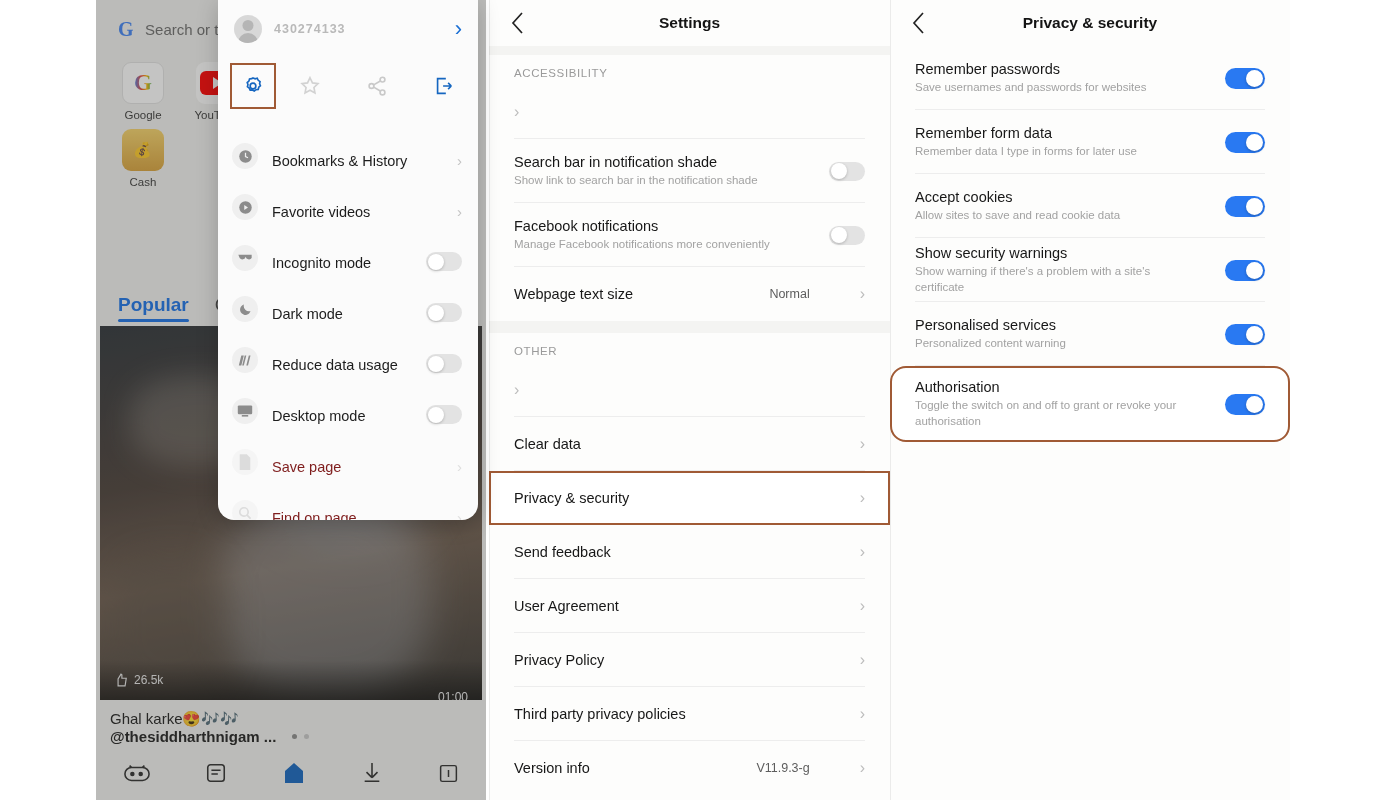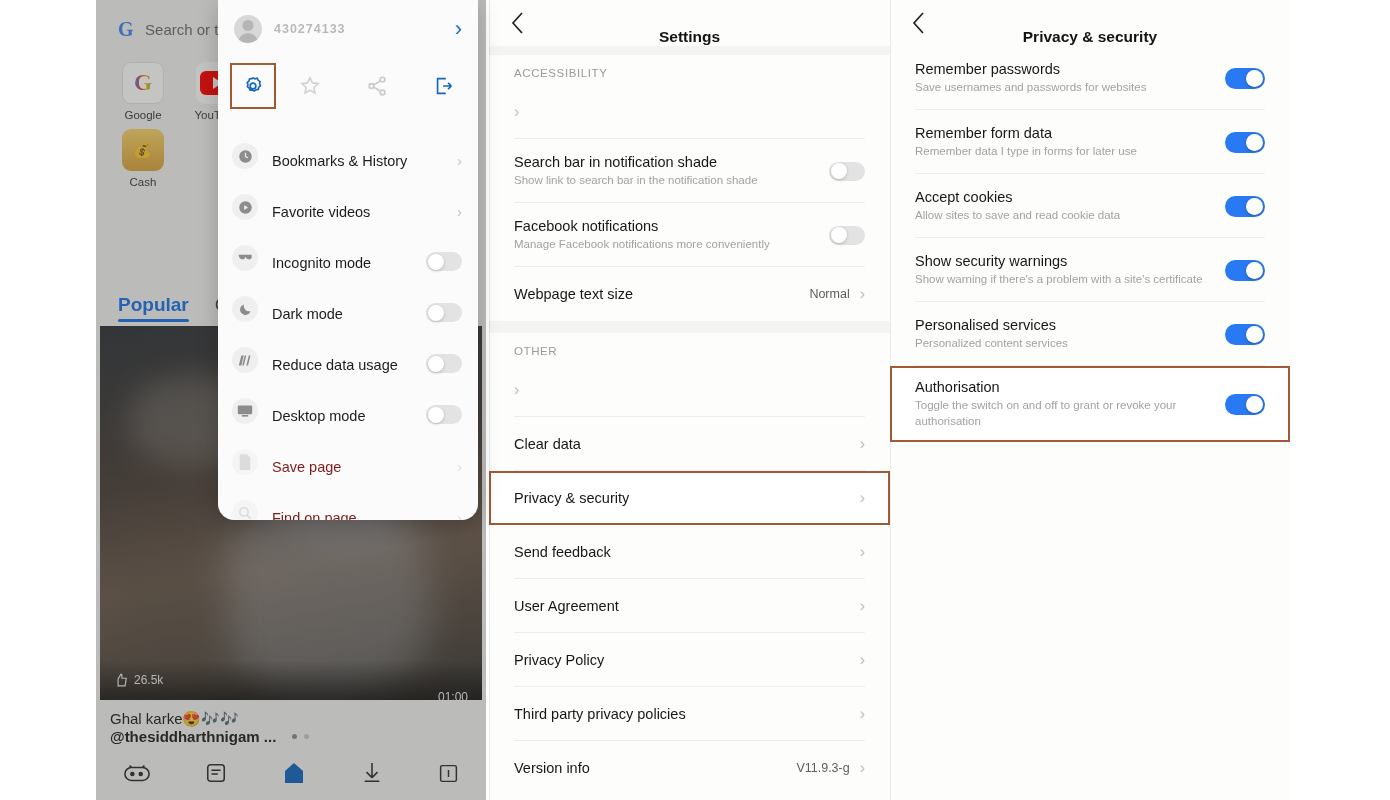--- a/index.html
+++ b/index.html
@@ -85,28 +85,28 @@
   .pm-row.dim .pm-ic { background:#f5f5f5; }
   .pm-chev { color:#c3c3c3; font-size:15px; }
   .sw { width:36px; height:19px; border-radius:10px; background:#e3e3e3;
     position:relative; flex:none; }
   .sw:after { content:""; position:absolute; top:1.5px; left:2px; width:16px; height:16px;
     border-radius:50%; background:#fff; box-shadow:0 1px 3px rgba(0,0,0,.22); }
 
   
   #mid-panel { position:absolute; left:489px; top:0; width:401px; height:800px;
     background:#fdfdfc; }
-  .pnl-header { height:46px; display:flex; align-items:flex-end; position:relative; }
+  .pnl-header { height:46px; display:flex; align-items:center; position:relative; }
   .pnl-back { position:absolute; left:14px; top:50%; transform:translateY(-50%);
     width:28px; height:28px; display:flex; align-items:center; justify-content:center; }
   .pnl-title { width:100%; text-align:center; font-size:15.5px; font-weight:bold; color:#141414; }
   .sect-hd { height:30px; display:flex; align-items:flex-end; padding:0 25px 6px;
     font-size:11.5px; color:#9a9a9a; letter-spacing:.6px; }
   .row { position:relative; padding:0 25px; display:flex; align-items:center;
-    min-height:54px; }
+    min-height:54px;gap:40px; }
   .row:after { content:""; position:absolute; left:25px; right:25px; bottom:0;
     height:1px; background:#ededed; }
   .row.nodiv:after { display:none; }
   .row-txt { flex:1; }
   .row-t { font-size:14.5px; color:#171717; }
   .row-s { font-size:11.5px; color:#a2a2a2; margin-top:3px; line-height:1.35; }
   .row-val { font-size:12.5px; color:#5d5d5d; margin-right:10px; }
   .row-chev { color:#bdbdbd; font-size:16px; font-weight:300; }
   .row.tall { min-height:64px; }
   .gap { height:12px; background:#f4f4f2; }
@@ -519,26 +519,26 @@
       <div class="row-txt" style="max-width:290px;">
         <div class="row-t">Show security warnings</div>
         <div class="row-s">Show warning if there's a problem with a site's certificate</div>
       </div>
       <div class="sw-on" style="margin-left:auto;"></div>
     </div>
 
     <div class="row tall">
       <div class="row-txt">
         <div class="row-t">Personalised services</div>
-        <div class="row-s">Personalized content services</div>
+        <div class="row-s">Personalized content warning</div>
       </div>
       <div class="sw-on"></div>
     </div>
 
-    <div class="row tall hl" style="min-height:76px;">
+    <div class="row tall hl" style="min-height:76px;border-radius:16px;">
       <div class="row-txt" style="max-width:295px;">
         <div class="row-t">Authorisation</div>
         <div class="row-s">Toggle the switch on and off to grant or revoke your authorisation</div>
       </div>
       <div class="sw-on" style="margin-left:auto;"></div>
     </div>
   </div>
 
 </div>
 

